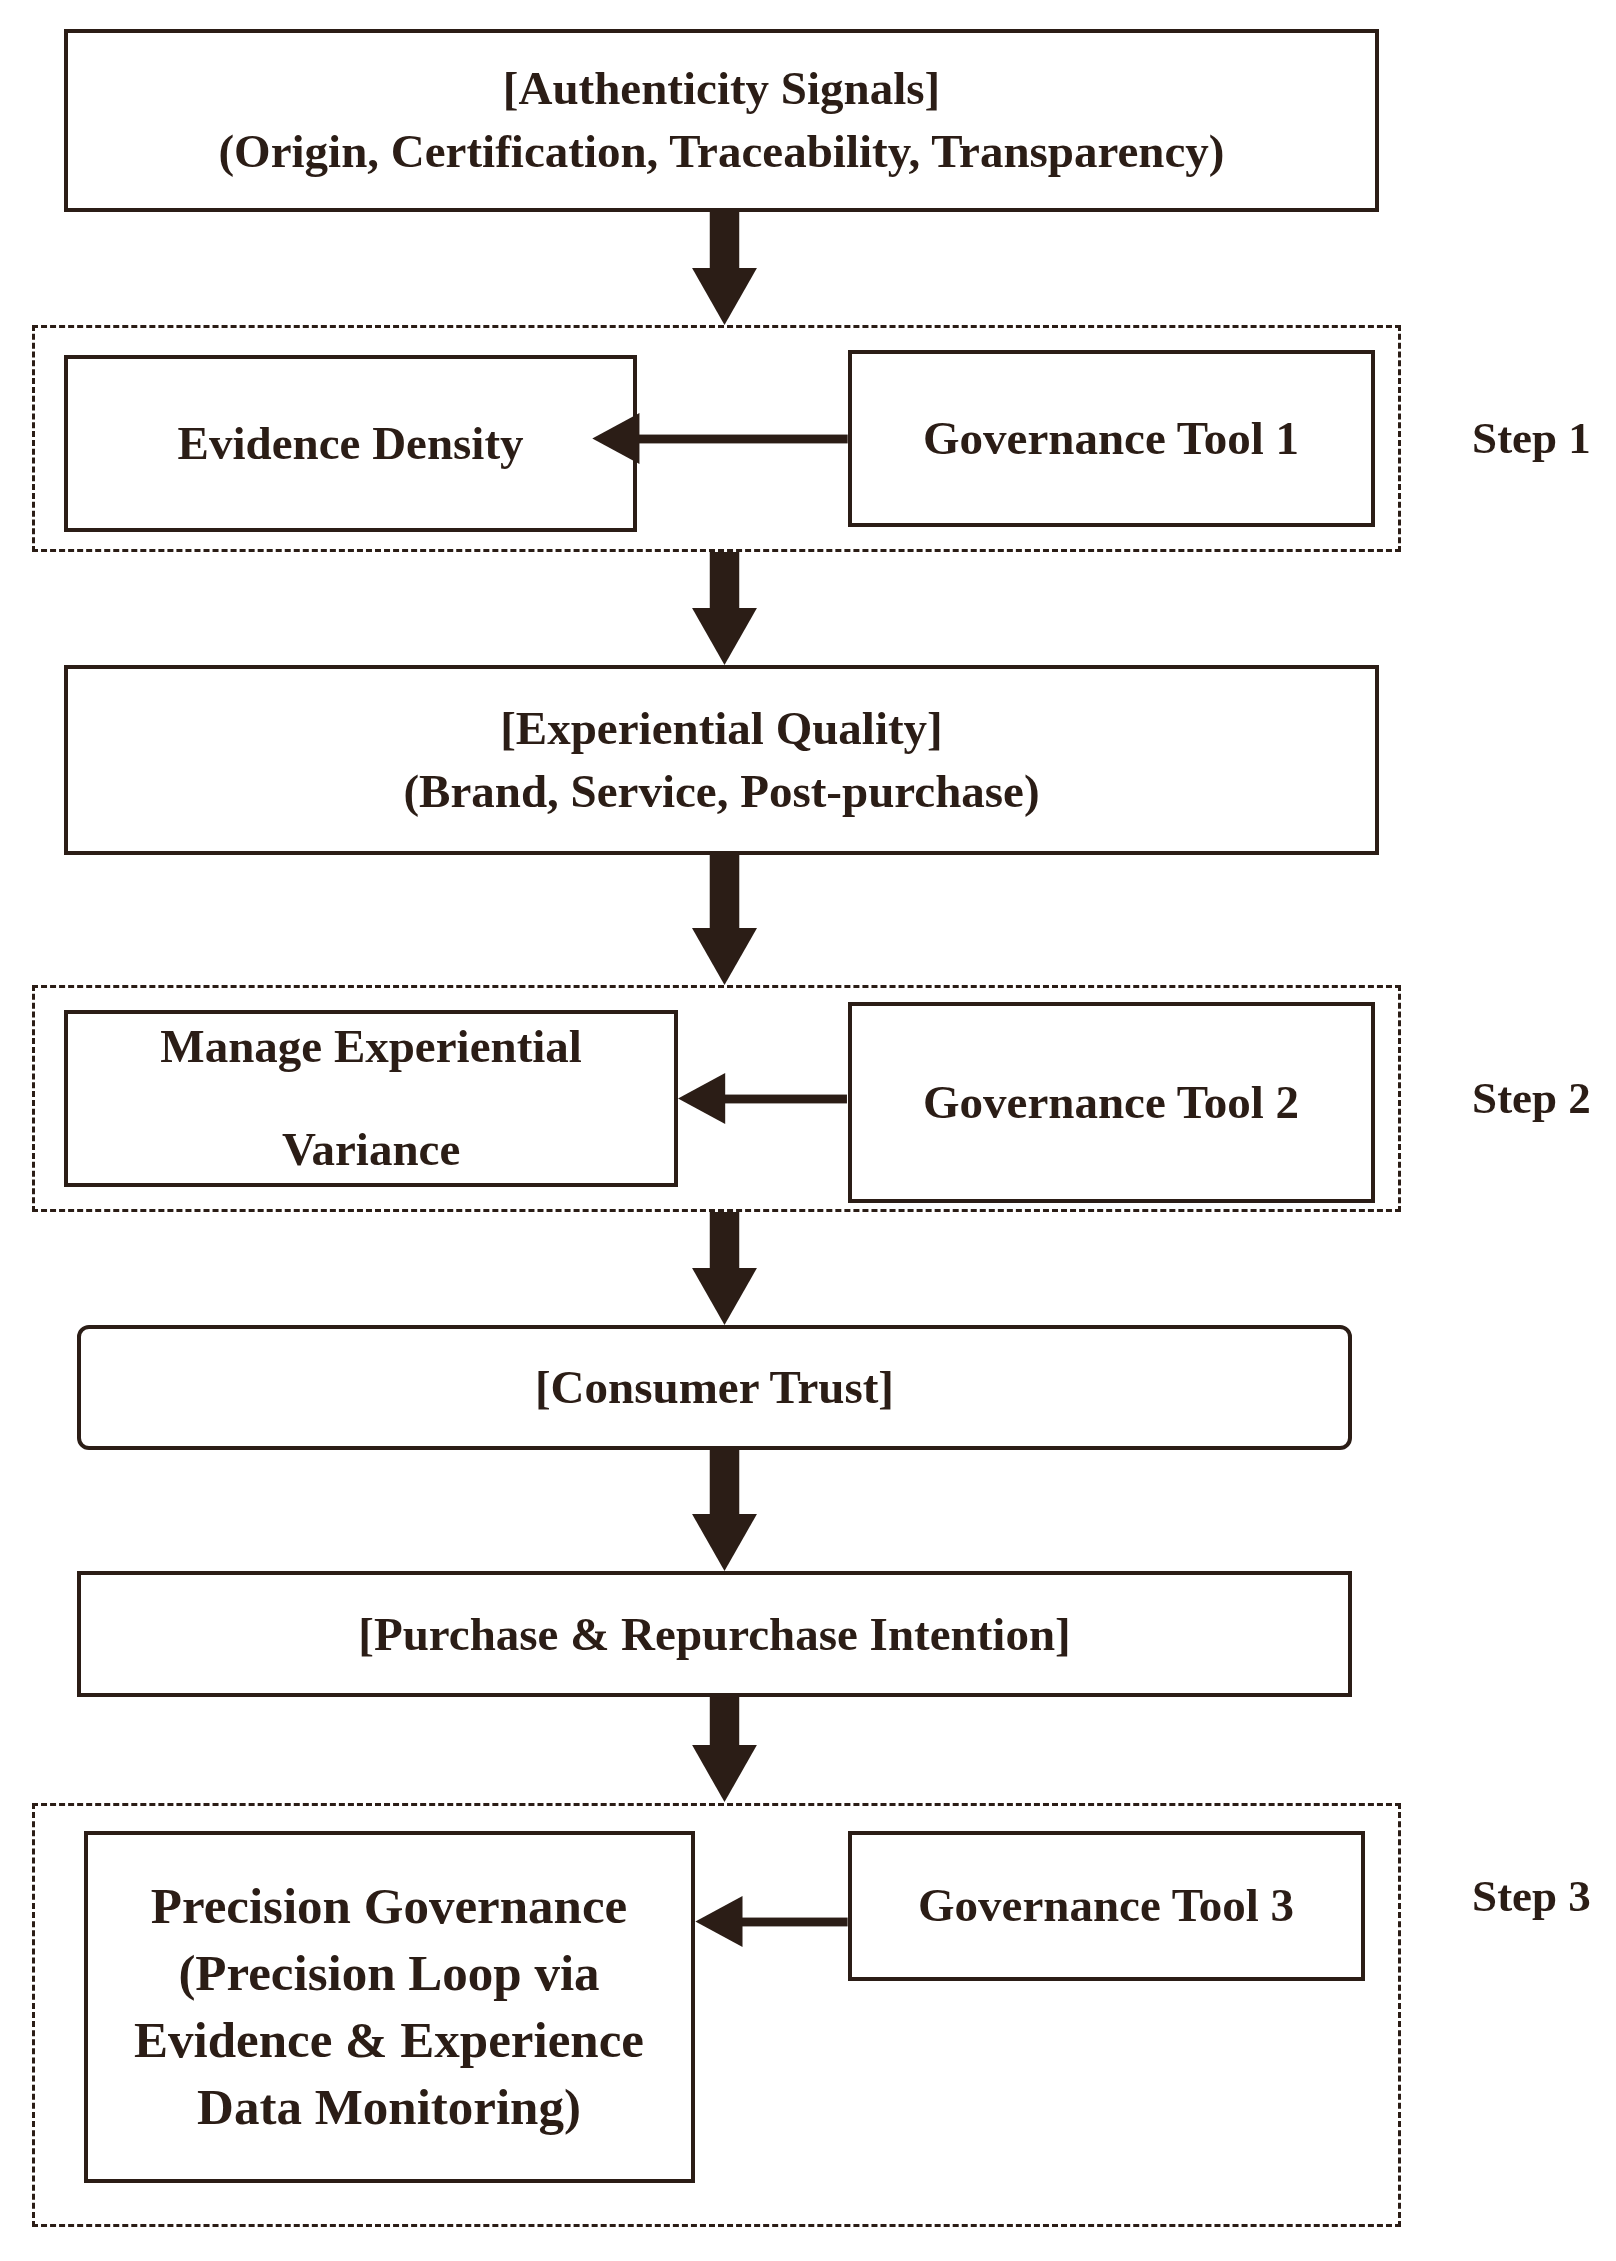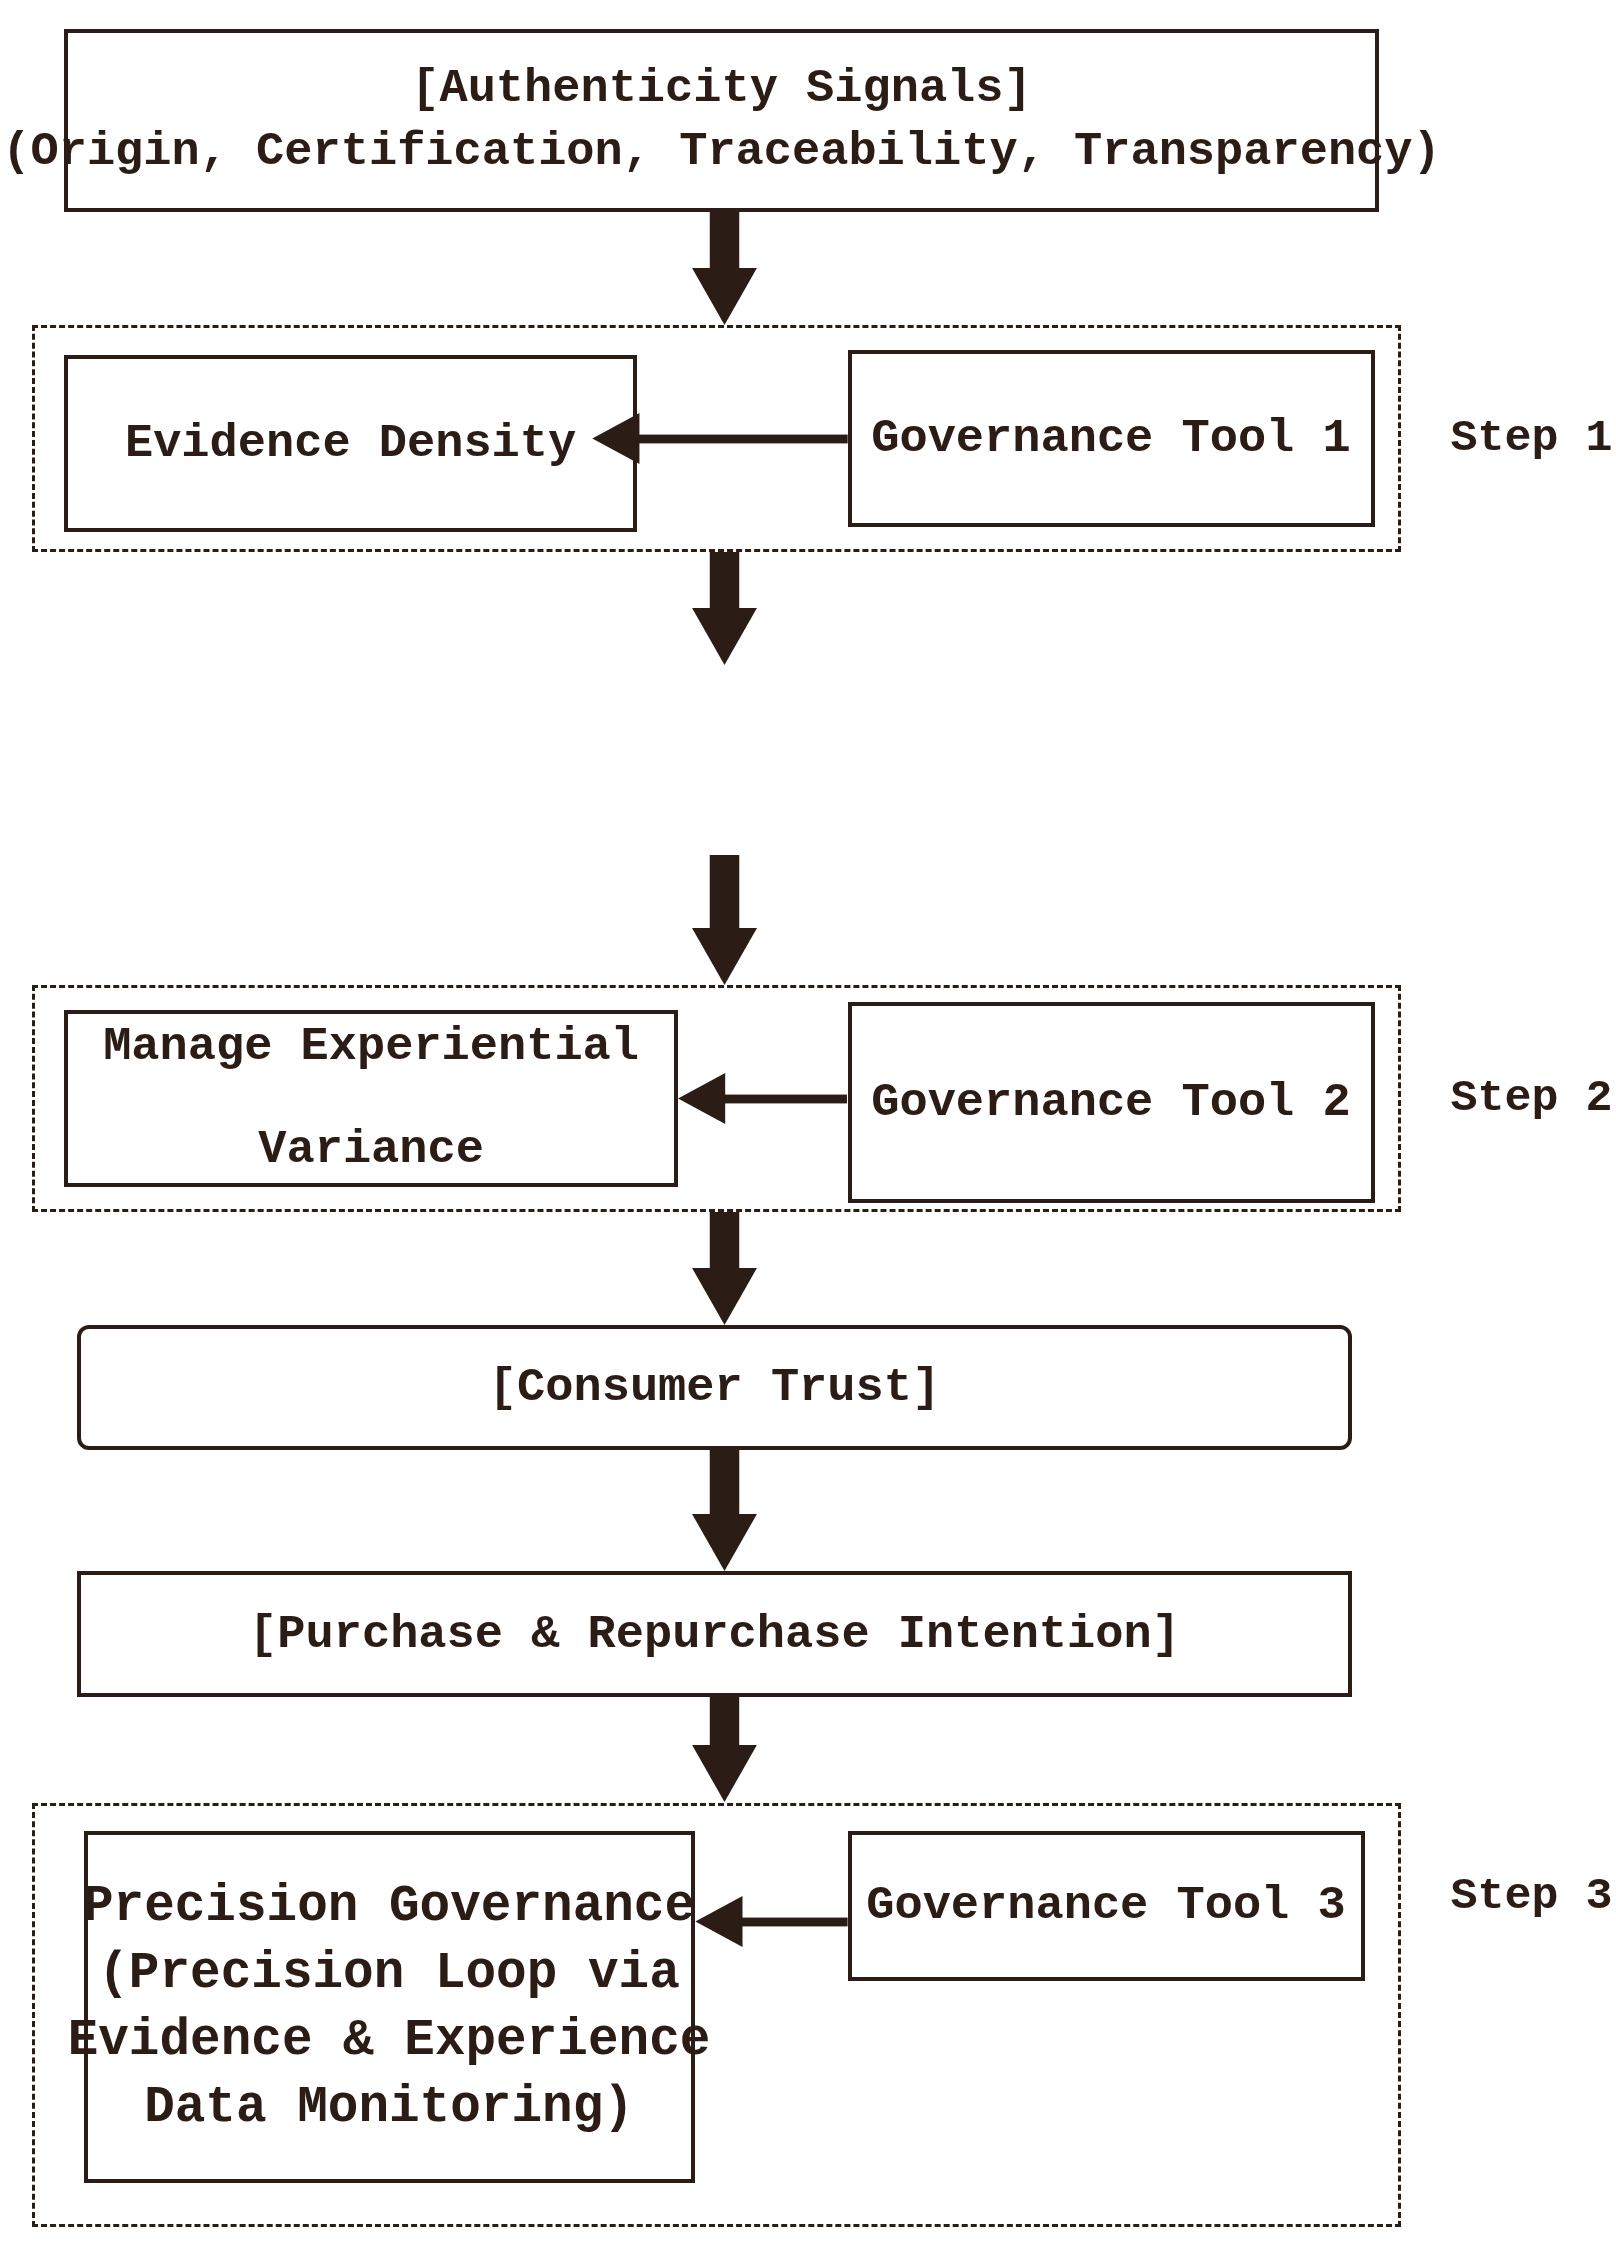--- a/index.html
+++ b/index.html
@@ -6,21 +6,21 @@
     --ink:#2b1d16;
     --bg:#ffffff;
   }
   html,body{margin:0;padding:0;background:var(--bg);}
   .canvas{
     position:relative;
     width:1617px;
     height:2262px;
     background:var(--bg);
     overflow:hidden;
-    font-family:Liberation Mono, monospace;
+    font-family:Liberation Serif, serif;
     color:var(--ink);
   }
   .box{
     position:absolute;
     box-sizing:border-box;
     border:4.9px solid var(--ink);
     background:var(--bg);
     display:flex;
     flex-direction:column;
     justify-content:center;
@@ -82,20 +82,24 @@
         <polygon points="0,28 48,2 48,54"></polygon>
     </svg>
   </div>
   <div class="step-label" style="left:1438px;top:409px;">Step 1</div>
 
   <svg class="arrow" style="left:692px;top:552px;" width="65" height="113" viewBox="0 0 66 115">
     <rect x="18" y="0" width="30" height="63"></rect>
       <polygon points="0,57 66,57 33,115"></polygon>
   </svg>
 
+  <div class="box" style="left:64px;top:665px;width:1315px;height:190px;">
+    <div class="line">[Experiential Quality]</div>
+    <div class="line">(Brand, Service, Post-purchase)</div>
+  </div>
 
   <svg class="arrow" style="left:692px;top:855px;" width="65" height="130" viewBox="0 0 66 132">
     <rect x="18" y="0" width="30" height="80"></rect>
       <polygon points="0,74 66,74 33,132"></polygon>
   </svg>
 
   <div class="dashed" style="left:31.5px;top:985px;width:1369px;height:227px;">
     <div class="box" style="left:29.6px;top:21.7px;width:614px;height:177px;gap:40px;">
       <div class="line">Manage Experiential</div>
       <div class="line">Variance</div>

